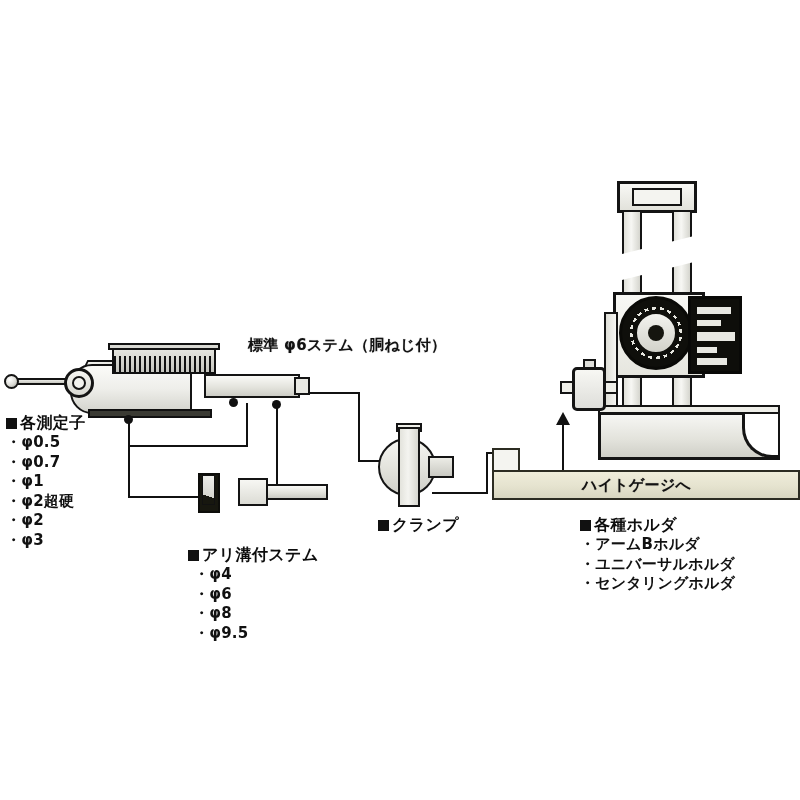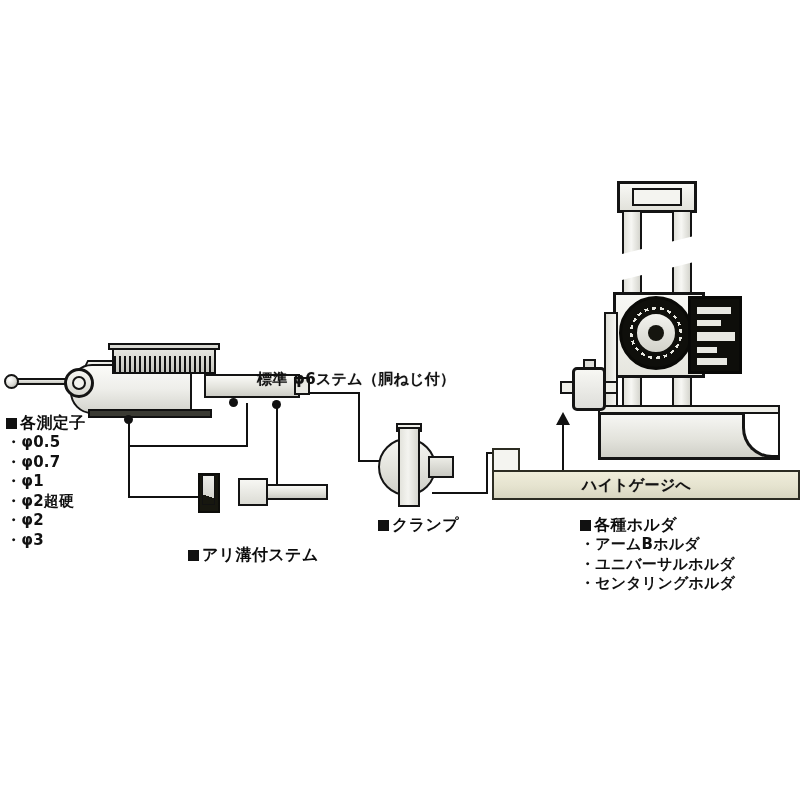--- a/index.html
+++ b/index.html
@@ -345,21 +345,21 @@
   <div class="acc-holder-earR"></div>
   <div class="acc-holder"></div>
   <div class="acc-holder-knob"></div>
   <div class="arrow-head"></div>
   <div class="arrow-shaft"></div>
   <div class="dot" style="left:558px;top:478px;"></div>
 
   <div class="beam-riser"></div>
   <div class="beam beam-fill"></div>
 
-  <div class="lbl" style="left:257px;top:336px;margin-top:34px;">標準 φ6ステム（胴ねじ付）</div>
+  <div class="lbl" style="left:248px;top:336px;">標準 φ6ステム（胴ねじ付）</div>
 
   <div class="lbl" style="left:582px;top:476px;">ハイトゲージへ</div>
 
   <div style="left:6px;top:413px;">
     <div class="grp-title">
       <span class="sq"></span><span>各測定子</span>
     </div>
     <div class="bullet-list">
       <div>・φ0.5</div>
       <div>・φ0.7</div>
@@ -367,20 +367,26 @@
       <div>・φ2超硬</div>
       <div>・φ2</div>
       <div>・φ3</div>
     </div>
   </div>
 
   <div style="left:188px;top:545px;">
     <div class="grp-title">
       <span class="sq"></span><span>アリ溝付ステム</span>
     </div>
+    <div class="bullet-list" style="padding-left:6px;">
+      <div>・φ4</div>
+      <div>・φ6</div>
+      <div>・φ8</div>
+      <div>・φ9.5</div>
+    </div>
   </div>
 
   <div style="left:378px;top:515px;">
     <div class="grp-title">
       <span class="sq"></span><span>クランプ</span>
     </div>
   </div>
 
   <div style="left:580px;top:515px;">
     <div class="grp-title">

